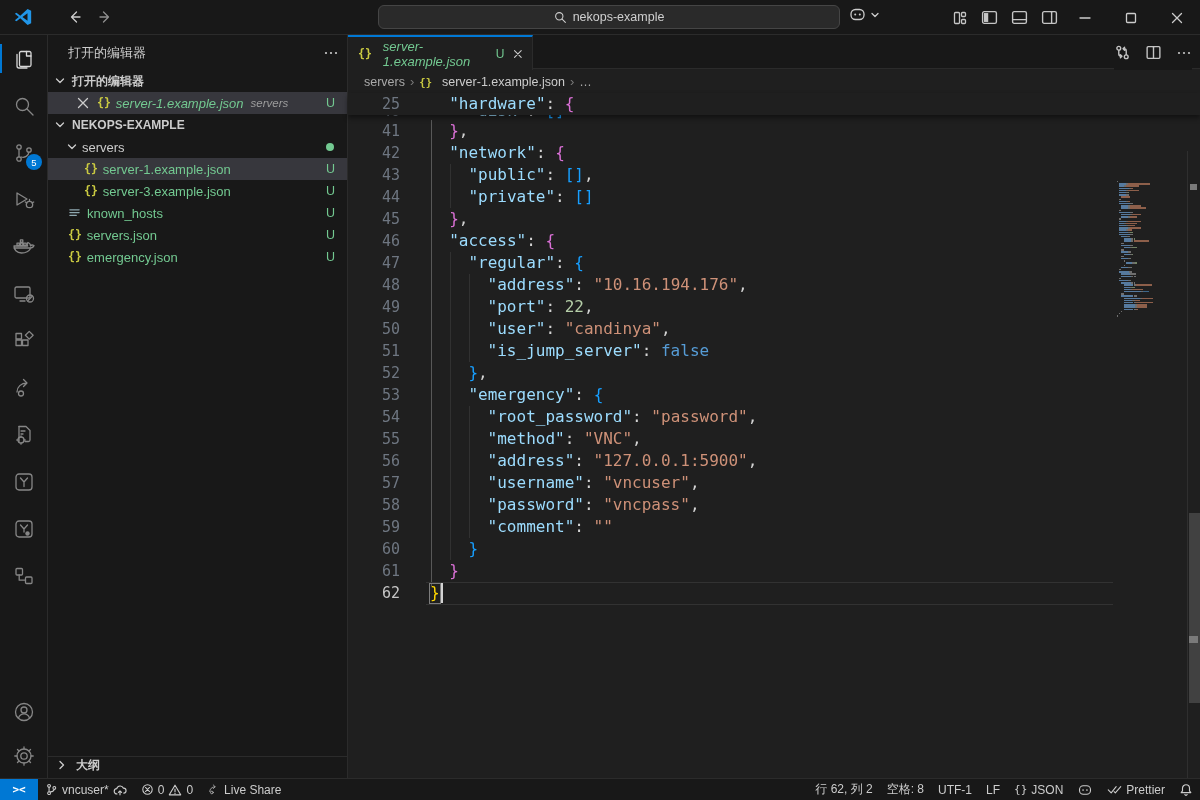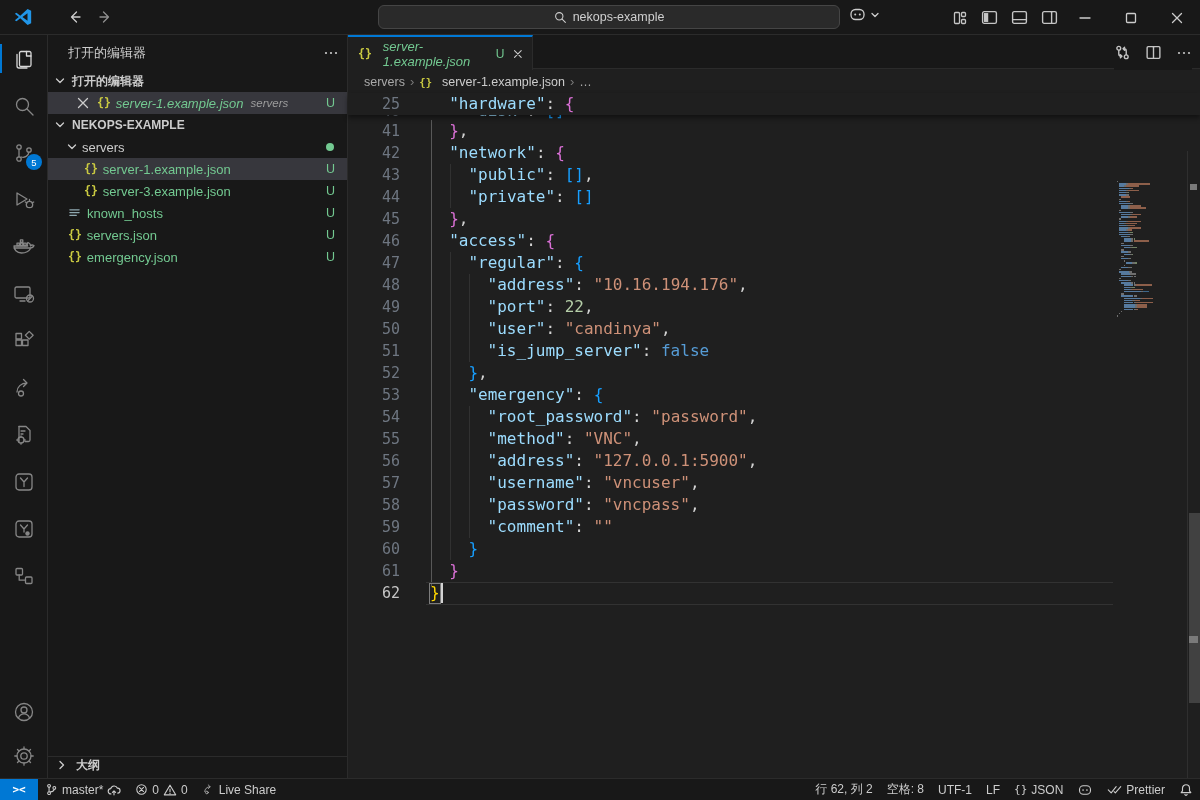--- a/index.html
+++ b/index.html
@@ -417,21 +417,21 @@
 
 <div id="statusbar">
   <div class="sb-item" id="sb-remote">&gt;&lt;</div>
   <div class="sb-item">
     <svg class="ic" width="13" height="13" viewBox="0 0 16 16">
         <circle cx="5" cy="3.5" r="1.7"></circle>
         <circle cx="5" cy="12.5" r="1.7"></circle>
         <circle cx="11.5" cy="6" r="1.7"></circle>
         <path d="M5 5.2 V10.8 M11.5 7.7 a5 5 0 0 1 -4.8 3.2"></path>
       </svg>
-    <span>master*</span>
+    <span>vncuser*</span>
     <svg class="ic" width="14" height="14" viewBox="0 0 16 16">
         <path d="M4.5 12.5 a3 3 0 0 1 -.2-6 a4 4 0 0 1 7.6-.6 a2.8 2.8 0 0 1 .4 5.6"></path>
         <path d="M8 13.5 V9 M8 9 L6.2 10.8 M8 9 L9.8 10.8"></path>
       </svg>
   </div>
   <div class="sb-item">
     <svg class="ic" width="13" height="13" viewBox="0 0 16 16">
         <circle cx="8" cy="8" r="5.8"></circle>
         <path d="M5.5 5.5 L10.5 10.5 M10.5 5.5 L5.5 10.5"></path>
       </svg>

